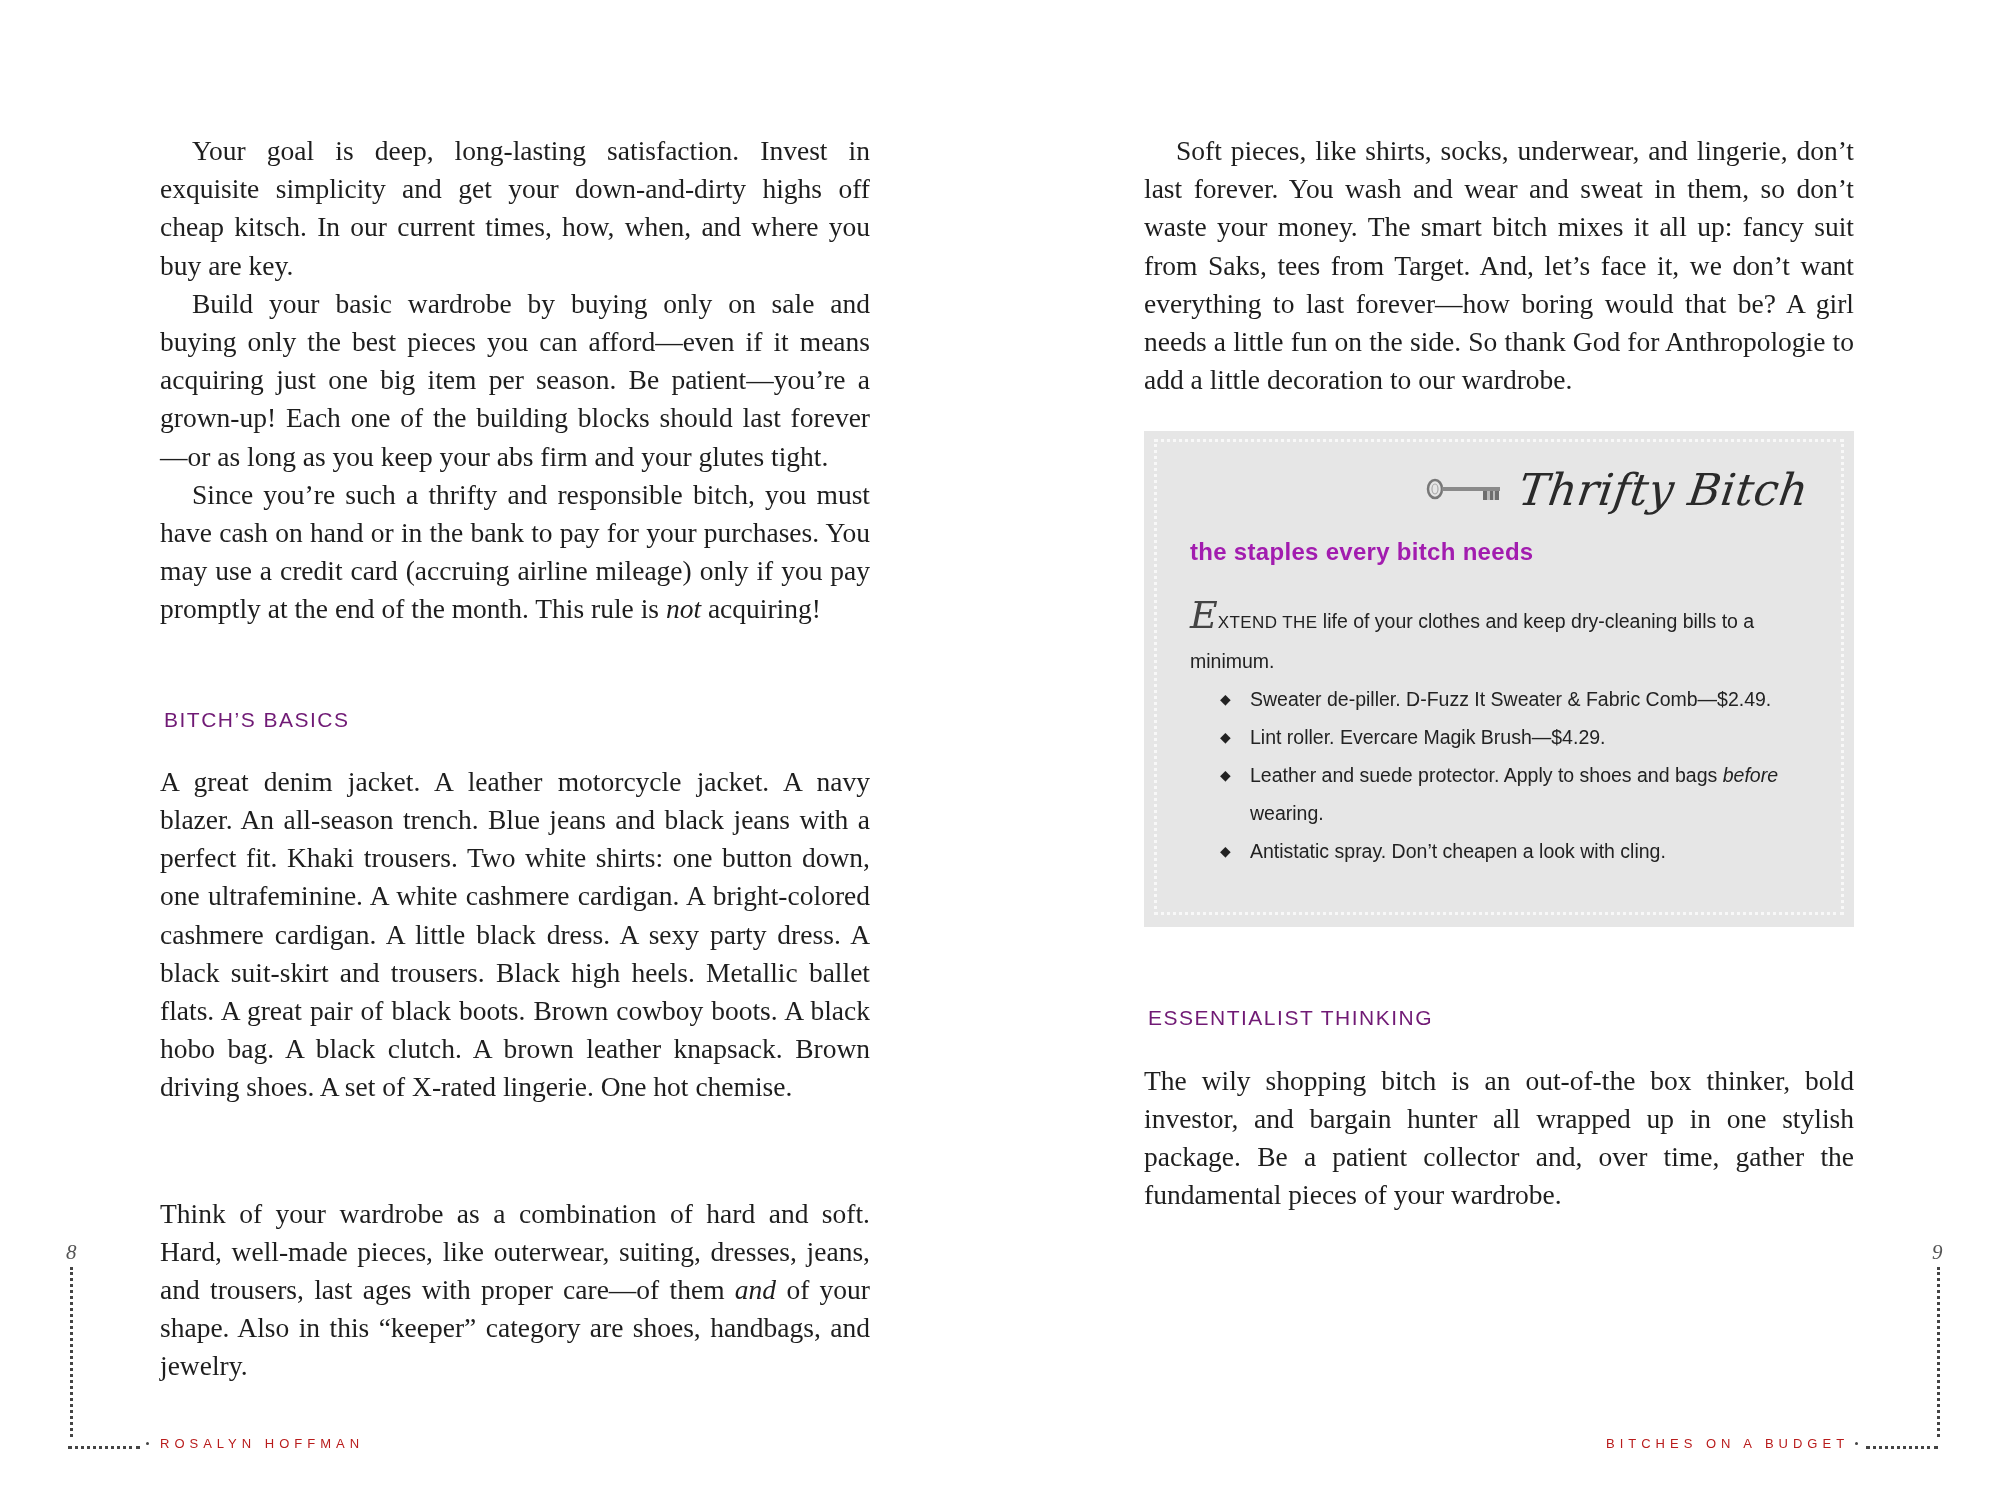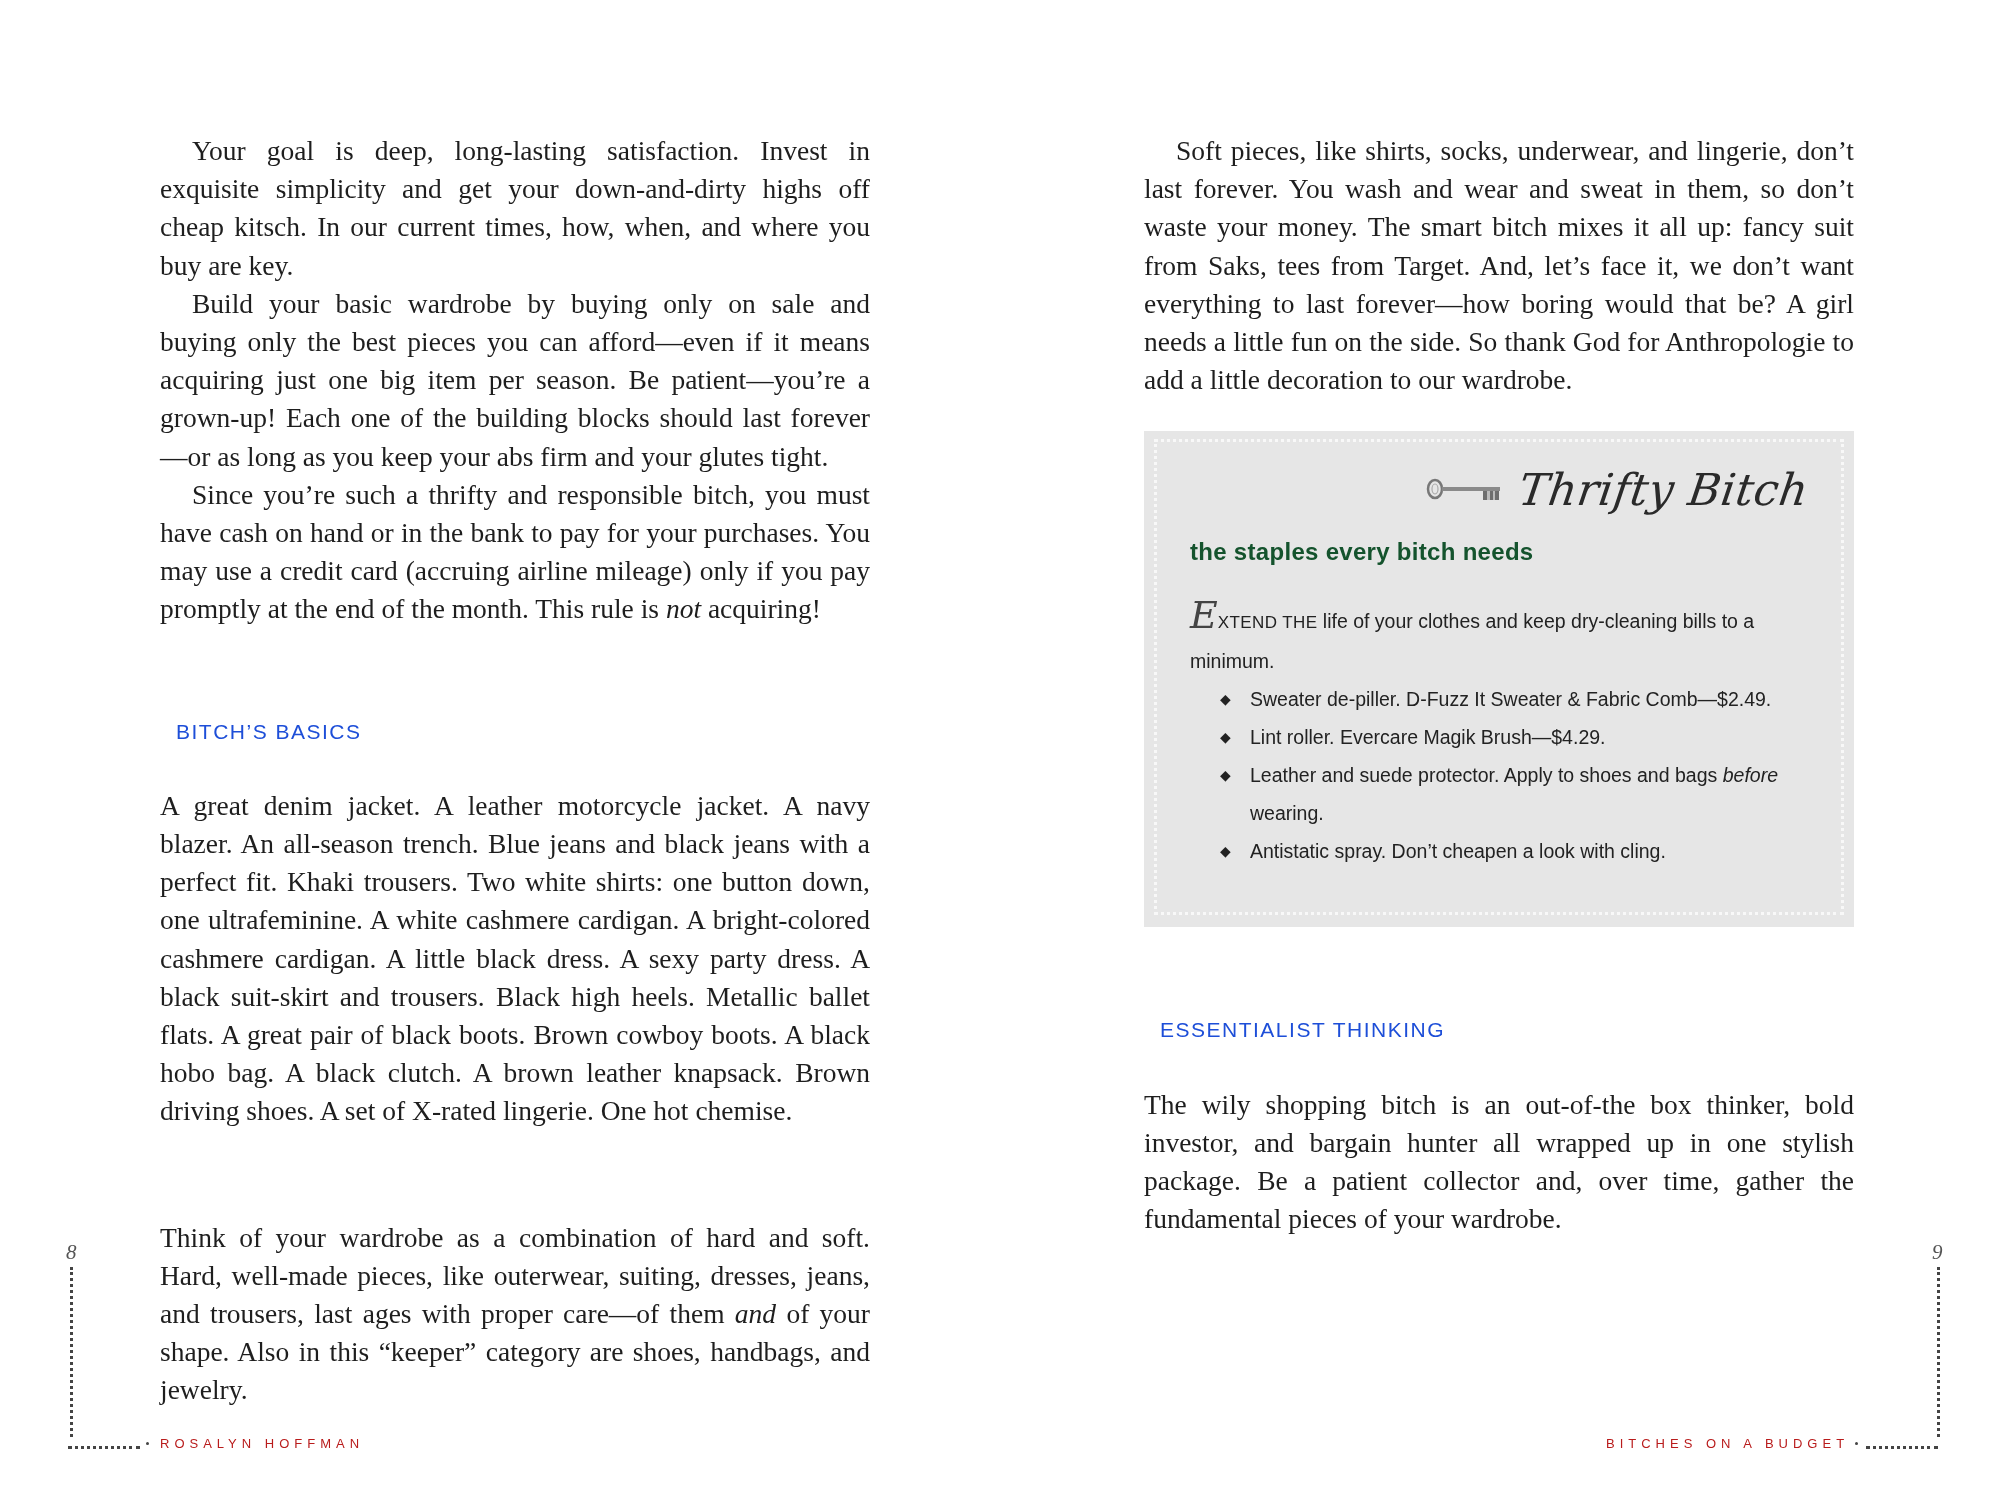--- a/index.html
+++ b/index.html
@@ -5,32 +5,32 @@
   html, body { margin:0; padding:0; background:#ffffff; }
   body { width:2000px; height:1500px; position:relative; overflow:hidden; color:#1e1e1e; }
   .page { position:absolute; top:12px; height:1500px; width:1000px; }
   .page.left { left:0; }
   .page.right { left:1000px; }
   .col { position:absolute; top:120px; width:710px; font-family:"Liberation Serif","DejaVu Serif",serif; font-size:27.5px; line-height:38.2px; color:#1e1e1e; }
   .page.left .col { left:160px; }
   .page.right .col { left:144px; }
   p { margin:0; text-align:justify; text-align-last:left; }
   p.indent { text-indent:32px; }
-  .head { font-family:"Liberation Sans","DejaVu Sans",sans-serif; font-size:21px; letter-spacing:1.5px; color:#1d4ed8; margin:16px; font-weight:500; }
+  .head { font-family:"Liberation Sans","DejaVu Sans",sans-serif; font-size:21px; letter-spacing:1.5px; color:#701a75; margin:4px; font-weight:500; }
   .gap-head-top { height:68px; }
   .gap-head-bot { height:20px; }
   em { font-style:italic; }
 
   
   .sidebar { position:relative; margin-top:32px; background:#e6e6e6; width:710px; height:496px; box-sizing:border-box; padding:26px 46px 20px 46px; font-family:"Liberation Sans","DejaVu Sans",sans-serif; }
   .sidebar::before { content:""; position:absolute; left:10px; right:10px; top:8px; bottom:12px; border:3px dotted #f8f8f8; pointer-events:none; }
   .brand { display:flex; justify-content:flex-end; align-items:center; height:66px; gap:12px; }
   .key-icon { width:82px; height:26px; }
   .brand-title { font-family:"DejaVu Serif","Liberation Serif",serif; font-style:italic; font-size:44px; color:#2a2a2a; letter-spacing:0.5px; transform:skewX(-8deg); font-weight:normal; }
-  .sb-title { font-weight:bold; font-size:24px; color:#14532d; margin-top:10px; letter-spacing:0.3px; }
+  .sb-title { font-weight:bold; font-size:24px; color:#a21caf; margin-top:10px; letter-spacing:0.3px; }
   .sb-intro { font-size:19.5px; line-height:38px; color:#222; margin-top:24px; }
   .dropcap { font-family:"DejaVu Serif","Liberation Serif",serif; font-style:italic; font-size:38px; color:#444; font-weight:normal; }
   .sc { font-size:17px; letter-spacing:0.4px; }
   ul.sb-list { list-style:none; margin:0; padding:0 0 0 30px; font-size:19.5px; line-height:38px; color:#222; }
   ul.sb-list li { position:relative; padding-left:30px; }
   .bullet { position:absolute; left:0; top:0; font-size:14px; }
 
   
   .folio { position:absolute; top:1228px; font-family:"Liberation Serif","DejaVu Serif",serif; font-style:italic; font-size:21px; color:#555; }
   .vdots { position:absolute; top:1255px; height:170px; border-left:3px dotted #444; width:0; }

